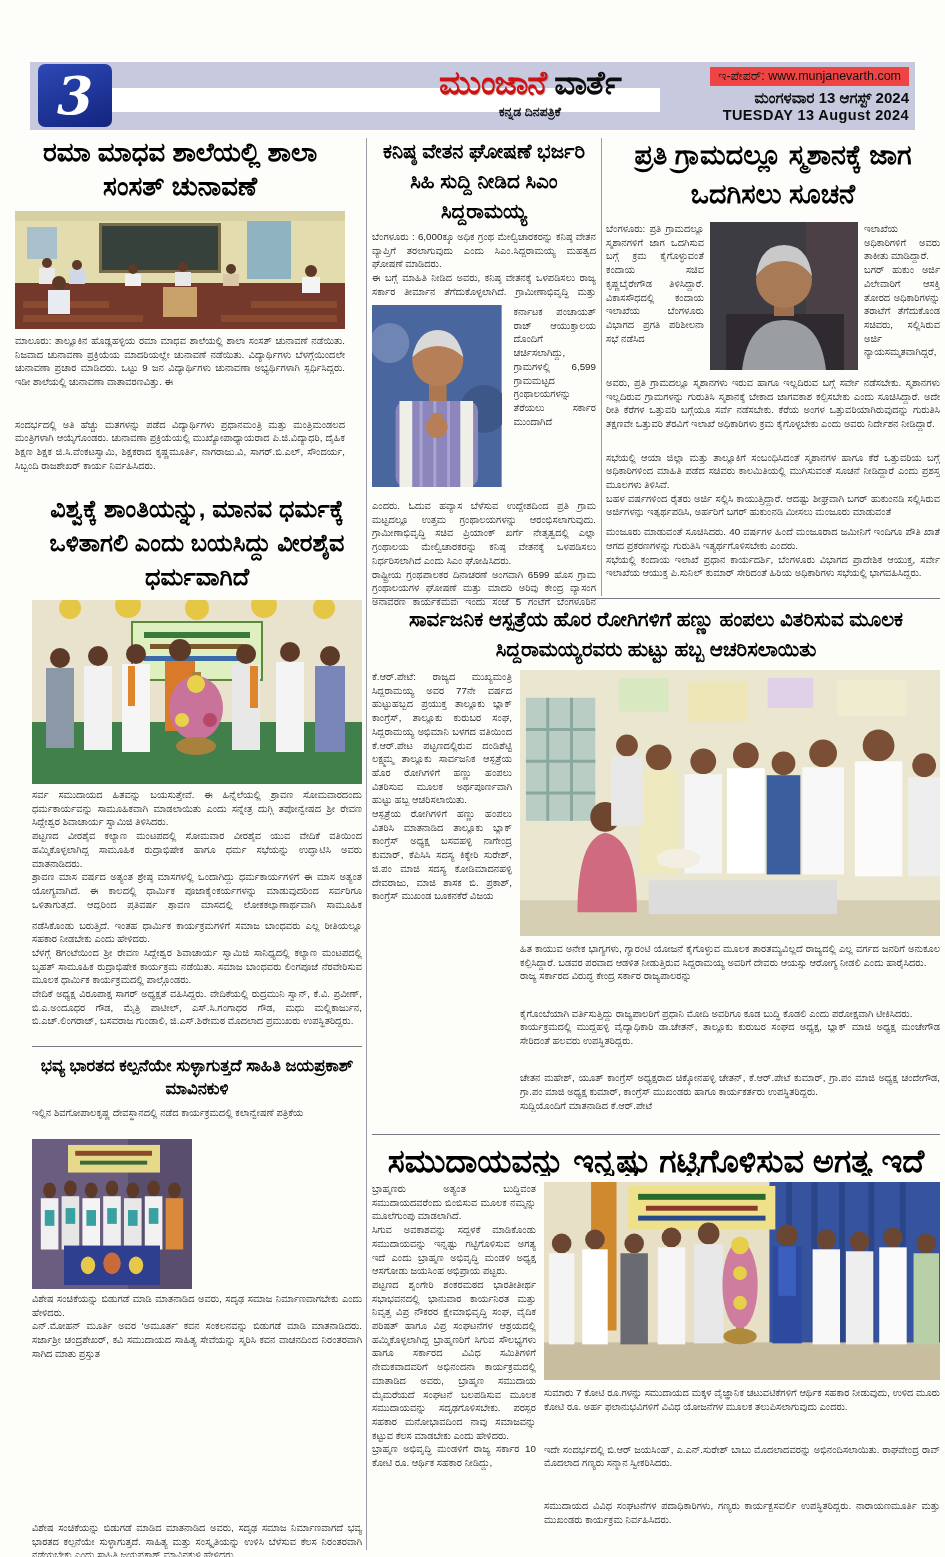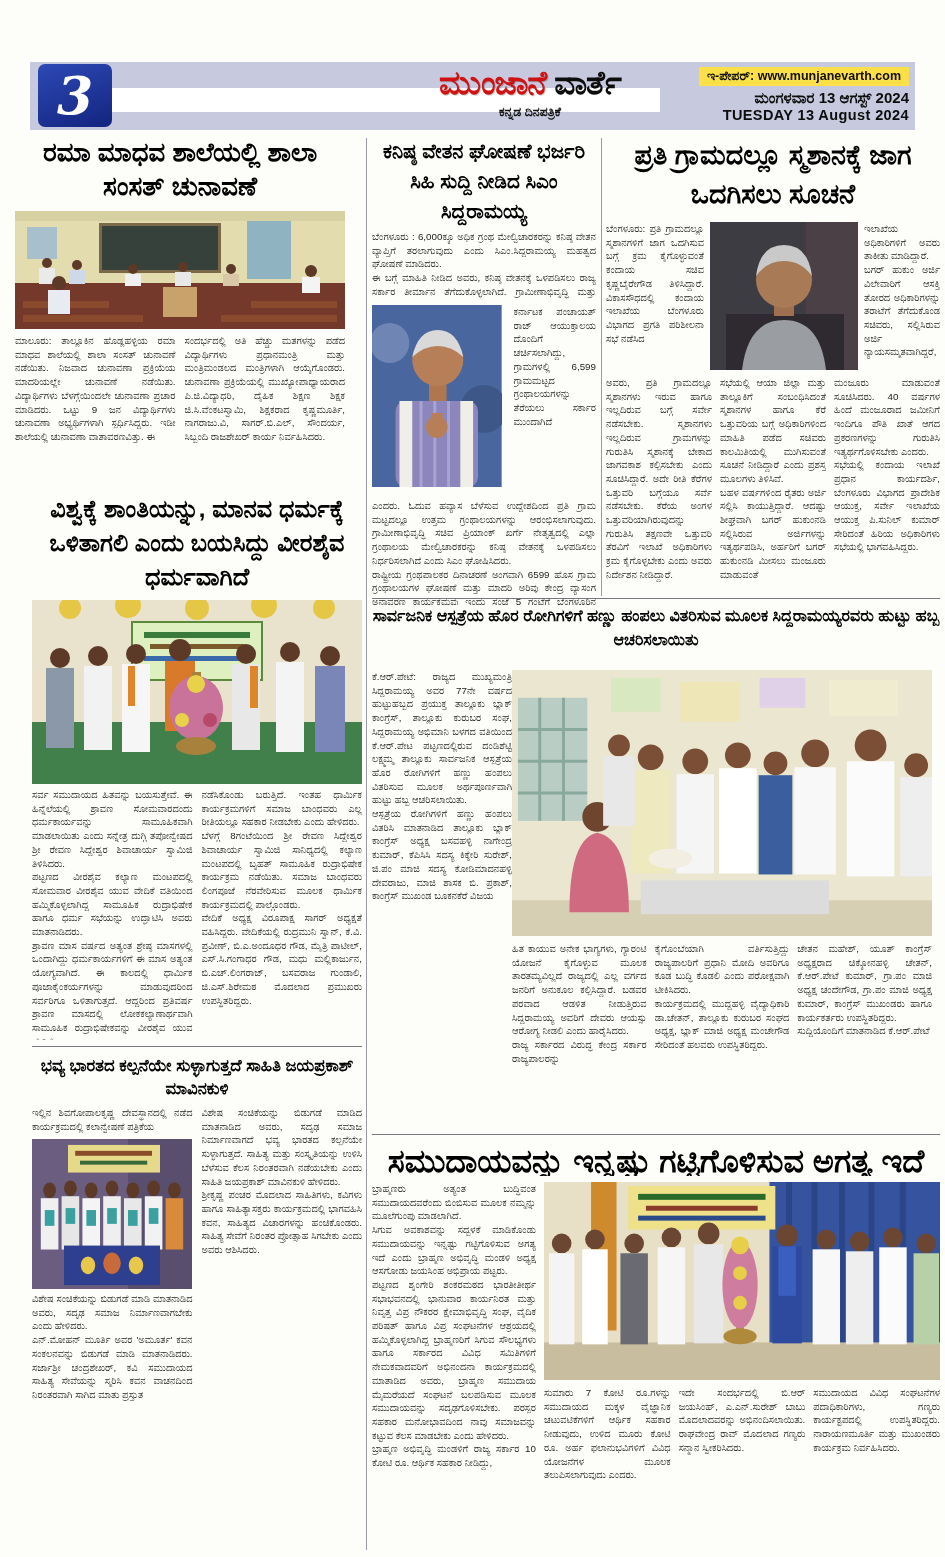--- a/index.html
+++ b/index.html
@@ -16,28 +16,28 @@
     background:linear-gradient(160deg,#2d49b5,#13247f); border-radius:7px;
     display:flex; align-items:center; justify-content:center;
   }
   .numbox span { font-family:"DejaVu Serif","Liberation Serif",serif; font-weight:bold; font-style:italic; font-size:52px; color:#fff; line-height:1; }
   .masthead { position:absolute; left:330px; top:1px; width:340px; text-align:center; }
   .masthead .main { font-size:33px; font-weight:bold; letter-spacing:-1px; line-height:1.2; }
   .masthead .red { color:#cf1212; text-shadow:1px 1px 0 #00000033;text-align:center; }
   .masthead .blk { color:#0d0d0d; }
   .masthead .tag { font-size:12.5px; font-weight:bold; color:#111; margin-top:2px; }
   .hdr-right { position:absolute; right:6px; top:4px; width:250px; text-align:right; }
-  .epaper { display:inline-block; background:#fde047; padding:2px 8px; font-size:12.5px; font-weight:bold; color:#101010; }
+  .epaper { display:inline-block; background:#ef4444; padding:2px 8px; font-size:12.5px; font-weight:normal; color:#101010; }
   .date-kn { font-size:15px; font-weight:bold; margin-top:3px; color:#0d0d0d; }
   .date-en { font-size:14.5px; font-weight:bold; letter-spacing:.4px; color:#0d0d0d; }
   
   .art { position:absolute; }
   .hl { font-weight:bold; color:#000; text-align:center; overflow:hidden; }
   .bodytext { font-size:9.8px; line-height:1.4; text-align:justify; white-space:pre-line; color:#222; overflow:hidden; }
-  .cols { display:flex; gap:9px; }
+  .cols { display:flex; gap:9px;flex-direction:column; }
   .col { flex:1; }
   .photo { display:block; background:#ddd; }
   .rule-v { position:absolute; width:1px; background:#9a9aa5; }
   .rule-h { position:absolute; height:1px; background:#77777f; }
 </style>
 </head>
 <body>
 
 <div class="page">
 
@@ -243,22 +243,22 @@
         </svg>
         <div class="bodytext" style="height:220px">ವಿಶೇಷ ಸಂಚಿಕೆಯನ್ನು ಬಿಡುಗಡೆ ಮಾಡಿ ಮಾತನಾಡಿದ ಅವರು, ಸದೃಢ ಸಮಾಜ ನಿರ್ಮಾಣವಾಗಬೇಕು ಎಂದು ಹೇಳಿದರು.
 ಎನ್.ಮೋಹನ್ ಮೂರ್ತಿ ಅವರ 'ಅಮೂರ್ತ' ಕವನ ಸಂಕಲನವನ್ನು ಬಿಡುಗಡೆ ಮಾಡಿ ಮಾತನಾಡಿದರು. ಸರ್ಜಾಶ್ರೀ ಚಂದ್ರಶೇಖರ್, ಕವಿ ಸಮುದಾಯದ ಸಾಹಿತ್ಯ ಸೇವೆಯನ್ನು ಸ್ಮರಿಸಿ ಕವನ ವಾಚನದಿಂದ ನಿರಂತರವಾಗಿ ಸಾಗಿದ ಮಾತು ಪ್ರಸ್ತುತ</div>
       </div>
       <div class="col bodytext" style="height:412px">ವಿಶೇಷ ಸಂಚಿಕೆಯನ್ನು ಬಿಡುಗಡೆ ಮಾಡಿದ ಮಾತನಾಡಿದ ಅವರು, ಸದೃಢ ಸಮಾಜ ನಿರ್ಮಾಣವಾಗದೆ ಭವ್ಯ ಭಾರತದ ಕಲ್ಪನೆಯೇ ಸುಳ್ಳಾಗುತ್ತದೆ. ಸಾಹಿತ್ಯ ಮತ್ತು ಸಂಸ್ಕೃತಿಯನ್ನು ಉಳಿಸಿ ಬೆಳೆಸುವ ಕೆಲಸ ನಿರಂತರವಾಗಿ ನಡೆಯಬೇಕು ಎಂದು ಸಾಹಿತಿ ಜಯಪ್ರಕಾಶ್ ಮಾವಿನಕುಳಿ ಹೇಳಿದರು.
 ಶ್ರೀಕೃಷ್ಣ ಪಂಚರ ಮೊದಲಾದ ಸಾಹಿತಿಗಳು, ಕವಿಗಳು ಹಾಗೂ ಸಾಹಿತ್ಯಾಸಕ್ತರು ಕಾರ್ಯಕ್ರಮದಲ್ಲಿ ಭಾಗವಹಿಸಿ ಕವನ, ಸಾಹಿತ್ಯದ ವಿಚಾರಗಳನ್ನು ಹಂಚಿಕೊಂಡರು. ಸಾಹಿತ್ಯ ಸೇವೆಗೆ ನಿರಂತರ ಪ್ರೋತ್ಸಾಹ ಸಿಗಬೇಕು ಎಂದು ಅವರು ಆಶಿಸಿದರು.</div>
     </div>
   </div>
 
   <div class="art" style="left:372px;top:604px;width:568px">
-    <div class="hl" style="font-size:16px;line-height:1.5;height:62px">ಸಾರ್ವಜನಿಕ ಆಸ್ಪತ್ರೆಯ ಹೊರ ರೋಗಿಗಳಿಗೆ ಹಣ್ಣು ಹಂಪಲು ವಿತರಿಸುವ ಮೂಲಕ ಸಿದ್ದರಾಮಯ್ಯರವರು ಹುಟ್ಟು ಹಬ್ಬ ಆಚರಿಸಲಾಯಿತು</div>
-    <div style="display:flex;margin-top:4px">
+    <div class="hl" style="font-size:20px;line-height:1.5;height:62px">ಸಾರ್ವಜನಿಕ ಆಸ್ಪತ್ರೆಯ ಹೊರ ರೋಗಿಗಳಿಗೆ ಹಣ್ಣು ಹಂಪಲು ವಿತರಿಸುವ ಮೂಲಕ ಸಿದ್ದರಾಮಯ್ಯರವರು ಹುಟ್ಟು ಹಬ್ಬ ಆಚರಿಸಲಾಯಿತು</div>
+    <div style="display:flex;gap:8px;margin-top:4px">
       <div class="bodytext" style="width:140px;height:458px">ಕೆ.ಆರ್.ಪೇಟೆ: ರಾಜ್ಯದ ಮುಖ್ಯಮಂತ್ರಿ ಸಿದ್ದರಾಮಯ್ಯ ಅವರ 77ನೇ ವರ್ಷದ ಹುಟ್ಟುಹಬ್ಬದ ಪ್ರಯುಕ್ತ ತಾಲ್ಲೂಕು ಬ್ಲಾಕ್ ಕಾಂಗ್ರೆಸ್, ತಾಲ್ಲೂಕು ಕುರುಬರ ಸಂಘ, ಸಿದ್ದರಾಮಯ್ಯ ಅಭಿಮಾನಿ ಬಳಗದ ವತಿಯಿಂದ ಕೆ.ಆರ್.ಪೇಟ ಪಟ್ಟಣದಲ್ಲಿರುವ ದಂಡಿಶೆಟ್ಟಿ ಲಕ್ಷ್ಮಮ್ಮ ತಾಲ್ಲೂಕು ಸಾರ್ವಜನಿಕ ಆಸ್ಪತ್ರೆಯ ಹೊರ ರೋಗಿಗಳಿಗೆ ಹಣ್ಣು ಹಂಪಲು ವಿತರಿಸುವ ಮೂಲಕ ಅರ್ಥಪೂರ್ಣವಾಗಿ ಹುಟ್ಟು ಹಬ್ಬ ಆಚರಿಸಲಾಯಿತು.
 ಆಸ್ಪತ್ರೆಯ ರೋಗಿಗಳಿಗೆ ಹಣ್ಣು ಹಂಪಲು ವಿತರಿಸಿ ಮಾತನಾಡಿದ ತಾಲ್ಲೂಕು ಬ್ಲಾಕ್ ಕಾಂಗ್ರೆಸ್ ಅಧ್ಯಕ್ಷ ಬಸವಹಳ್ಳಿ ನಾಗೇಂದ್ರ ಕುಮಾರ್, ಕೆಪಿಸಿಸಿ ಸದಸ್ಯ ಕಿಕ್ಕೇರಿ ಸುರೇಶ್, ಜಿ.ಪಂ ಮಾಜಿ ಸದಸ್ಯ ಕೋಡಿಮಾದನಹಳ್ಳಿ ದೇವರಾಜು, ಮಾಜಿ ಶಾಸಕ ಬಿ. ಪ್ರಕಾಶ್, ಕಾಂಗ್ರೆಸ್ ಮುಖಂಡ ಬೂಕನಕೆರೆ ವಿಜಯ</div>
       <div style="width:420px">
         <svg class="photo" width="420" height="266" viewBox="0 0 424 268" preserveAspectRatio="none">
           <rect width="424" height="268" fill="#eae6cf"></rect>
           <rect x="6" y="28" width="70" height="124" fill="#b9cdc4"></rect>
           <path d="M6 60h70M6 92h70M6 124h70M28 28v124M52 28v124" stroke="#8aa99e" stroke-width="3" fill="none"></path>
           <rect x="100" y="8" width="50" height="34" fill="#d8e8c0"></rect>
             <rect x="170" y="12" width="60" height="40" fill="#efe6b8"></rect>
             <rect x="250" y="8" width="46" height="30" fill="#e0d0e8"></rect>
@@ -339,19 +339,19 @@
           <rect x="196" y="58" width="8" height="94" fill="#b08a3c"></rect>
           <ellipse cx="200" cy="104" rx="18" ry="44" fill="#cf7d9e"></ellipse>
           <circle cx="200" cy="64" r="9" fill="#e8cf4a"></circle>
             <circle cx="200" cy="92" r="7" fill="#e8cf4a"></circle>
             <circle cx="200" cy="122" r="7" fill="#e8cf4a"></circle>
           <ellipse cx="200" cy="156" rx="17" ry="8" fill="#b08a3c"></ellipse>
         </svg>
         <div class="cols" style="margin-top:6px;height:162px;gap:8px">
           <div class="col bodytext">ಸುಮಾರು 7 ಕೋಟಿ ರೂ.ಗಳನ್ನು ಸಮುದಾಯದ ಮಕ್ಕಳ ವೈಜ್ಞಾನಿಕ ಚಟುವಟಿಕೆಗಳಿಗೆ ಆರ್ಥಿಕ ಸಹಕಾರ ನೀಡುವುದು, ಉಳಿದ ಮೂರು ಕೋಟಿ ರೂ. ಅರ್ಹ ಫಲಾನುಭವಿಗಳಿಗೆ ವಿವಿಧ ಯೋಜನೆಗಳ ಮೂಲಕ ತಲುಪಿಸಲಾಗುವುದು ಎಂದರು.</div>
           <div class="col bodytext">ಇದೇ ಸಂದರ್ಭದಲ್ಲಿ ಬಿ.ಆರ್ ಜಯಸಿಂಹ್, ಎ.ಎನ್.ಸುರೇಶ್ ಬಾಬು ಮೊದಲಾದವರನ್ನು ಅಭಿನಂದಿಸಲಾಯಿತು. ರಾಘವೇಂದ್ರ ರಾವ್ ಮೊದಲಾದ ಗಣ್ಯರು ಸನ್ಮಾನ ಸ್ವೀಕರಿಸಿದರು.</div>
-          <div class="col bodytext">ಸಮುದಾಯದ ವಿವಿಧ ಸಂಘಟನೆಗಳ ಪದಾಧಿಕಾರಿಗಳು, ಗಣ್ಯರು ಕಾರ್ಯಕ್ಟಪದಲ್ಲಿ ಉಪಸ್ಥಿತರಿದ್ದರು. ನಾರಾಯಣಮೂರ್ತಿ ಮತ್ತು ಮುಖಂಡರು ಕಾರ್ಯಕ್ರಮ ನಿರ್ವಹಿಸಿದರು.</div>
+          <div class="col bodytext">ಸಮುದಾಯದ ವಿವಿಧ ಸಂಘಟನೆಗಳ ಪದಾಧಿಕಾರಿಗಳು, ಗಣ್ಯರು ಕಾರ್ಯಕ್ಬಸವರ್ಲಿ ಉಪಸ್ಥಿತರಿದ್ದರು. ನಾರಾಯಣಮೂರ್ತಿ ಮತ್ತು ಮುಖಂಡರು ಕಾರ್ಯಕ್ರಮ ನಿರ್ವಹಿಸಿದರು.</div>
         </div>
       </div>
     </div>
   </div>
 
 </div>
 
 </body></html>

